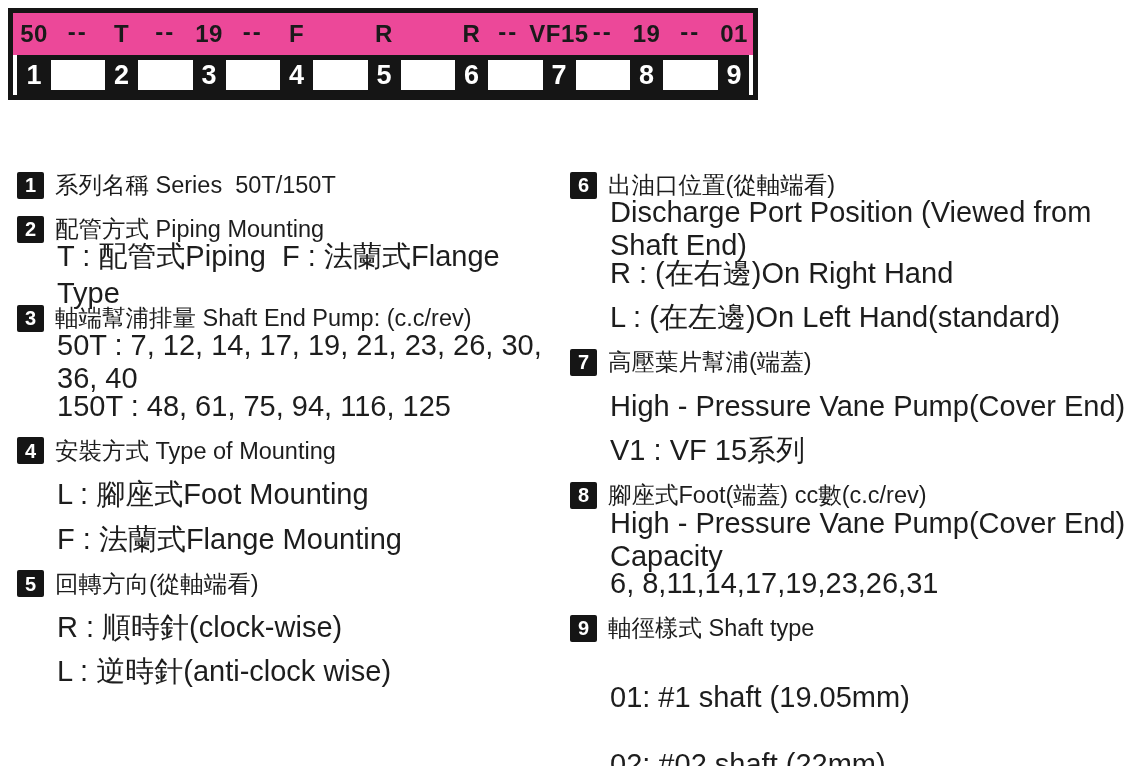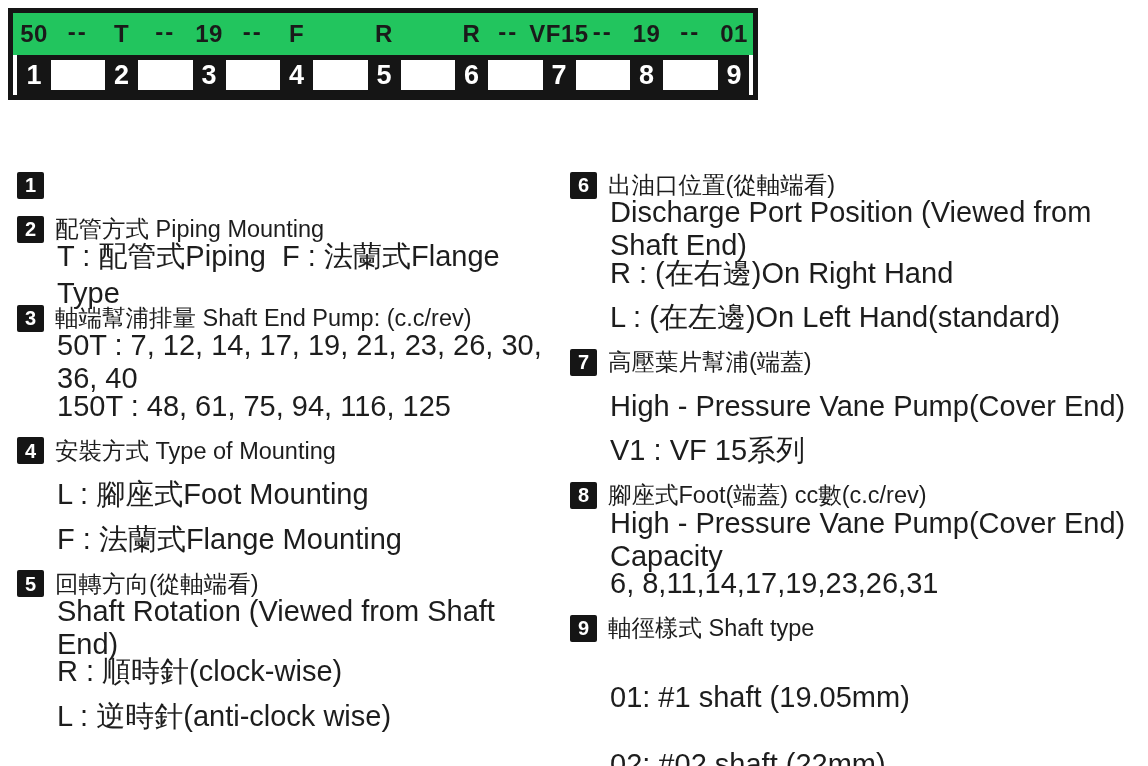--- a/index.html
+++ b/index.html
@@ -5,21 +5,21 @@
   html,body{margin:0;padding:0;}
   body{
     width:1148px;height:766px;position:relative;background:#ffffff;
     font-family:"Liberation Sans","DejaVu Sans",sans-serif;
     color:#1d1d1d;overflow:hidden;
   }
 
   
   .code-box{
     position:absolute;left:8px;top:8px;width:750px;height:92px;
-    border:5px solid #151515;box-sizing:border-box;background:#22c55e;
+    border:5px solid #151515;box-sizing:border-box;background:#ec4899;
   }
   .code-row{position:relative;height:42px;}
   .code-val{
     position:absolute;top:50%;left:calc(21px + 87.5px * var(--i));
     transform:translate(-50%,-50%);
     font-size:24px;font-weight:bold;color:#1a1a1a;white-space:nowrap;letter-spacing:.5px;
   }
   .code-dash{
     position:absolute;top:50%;left:calc(21px + 87.5px * var(--i));
     transform:translate(-50%,-58%);
@@ -95,20 +95,21 @@
     <span class="strip-num" style="--i:5">6</span>
     <span class="strip-num" style="--i:6">7</span>
     <span class="strip-num" style="--i:7">8</span>
     <span class="strip-num" style="--i:8">9</span>
   </div>
 </div>
 
 <div class="col col-left">
   <div class="lg-line lg-title">
     <span class="badge">1</span>
+    <span class="t">系列名稱 Series  50T/150T</span>
   </div>
   <div class="lg-line lg-title">
     <span class="badge">2</span>
     <span class="t">配管方式 Piping Mounting</span>
   </div>
   <div class="lg-line lg-sub">
     <span class="t">T : 配管式Piping  F : 法蘭式Flange Type</span>
   </div>
   <div class="lg-line lg-title">
     <span class="badge">3</span>
@@ -126,23 +127,20 @@
   </div>
   <div class="lg-line lg-sub">
     <span class="t">L : 腳座式Foot Mounting</span>
   </div>
   <div class="lg-line lg-sub">
     <span class="t">F : 法蘭式Flange Mounting</span>
   </div>
   <div class="lg-line lg-title">
     <span class="badge">5</span>
     <span class="t">回轉方向(從軸端看)</span>
-  </div>
-  <div class="lg-line lg-sub">
-    <span class="t">Shaft Rotation (Viewed from Shaft End)</span>
   </div>
   <div class="lg-line lg-sub">
     <span class="t">R : 順時針(clock-wise)</span>
   </div>
   <div class="lg-line lg-sub">
     <span class="t">L : 逆時針(anti-clock wise)</span>
   </div>
 </div>
 
 <div class="col col-right">

